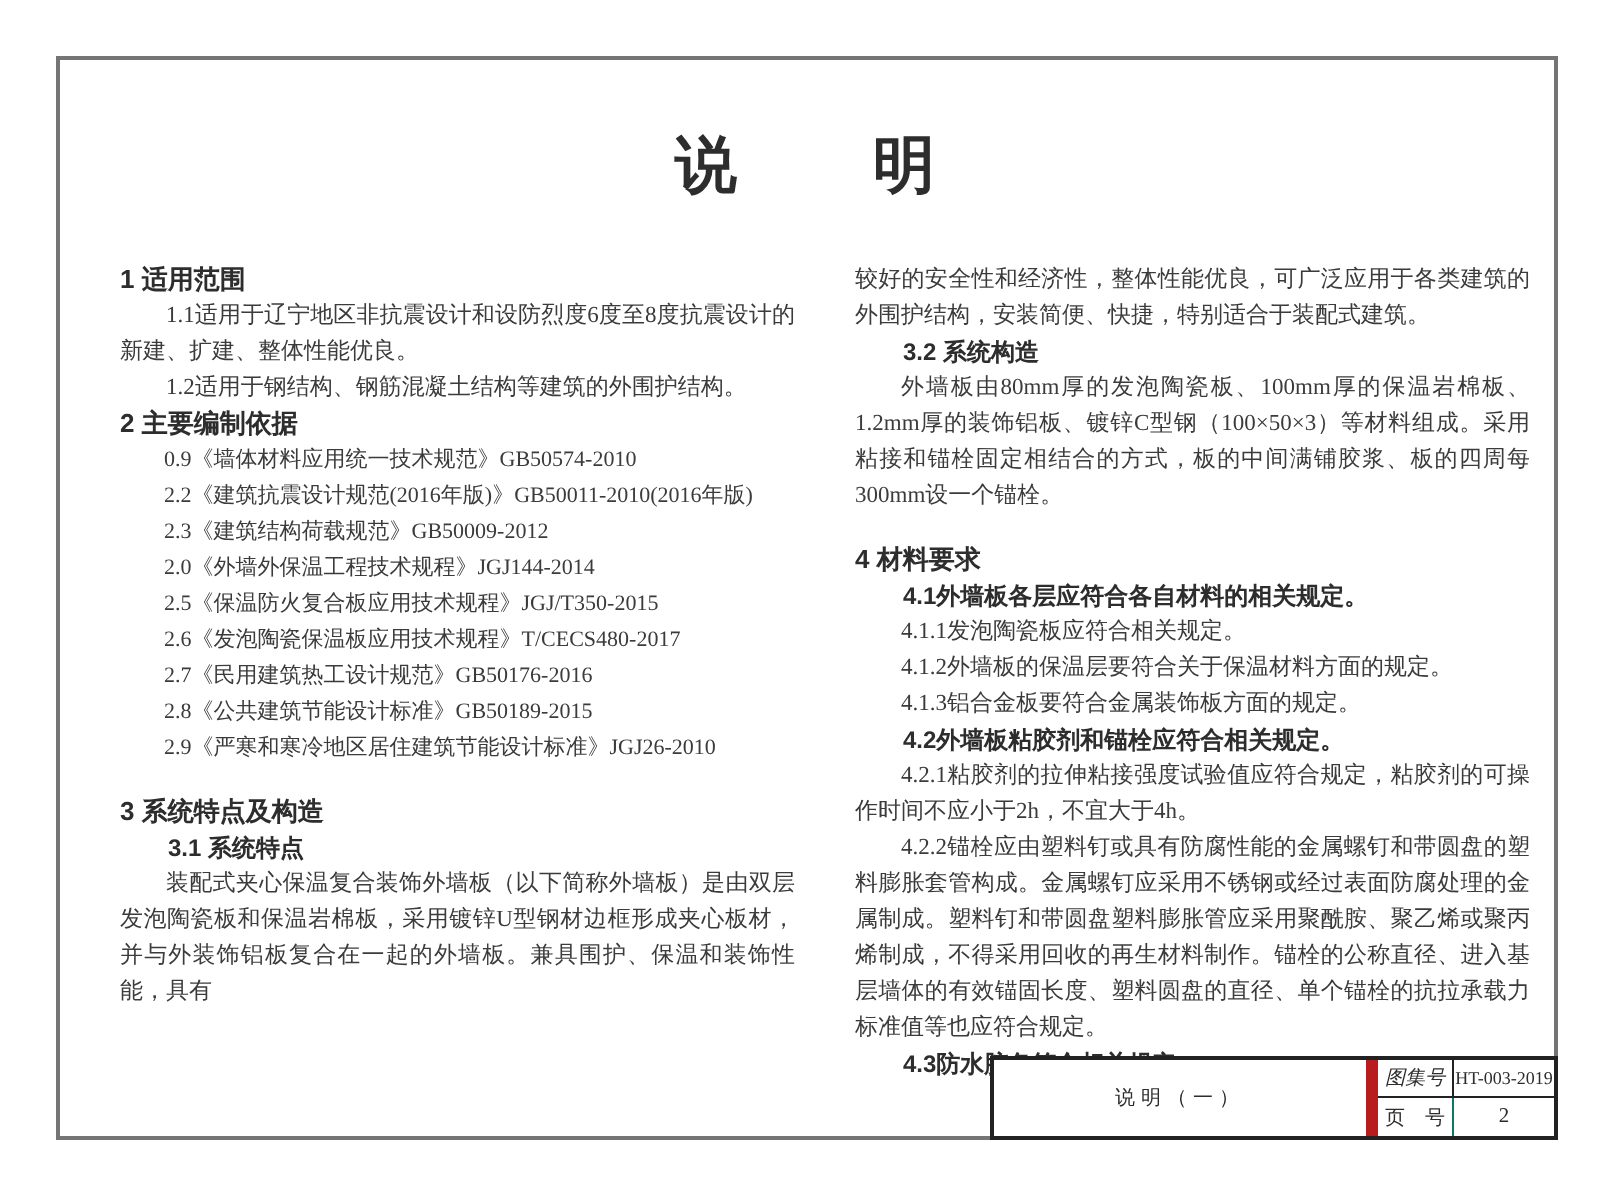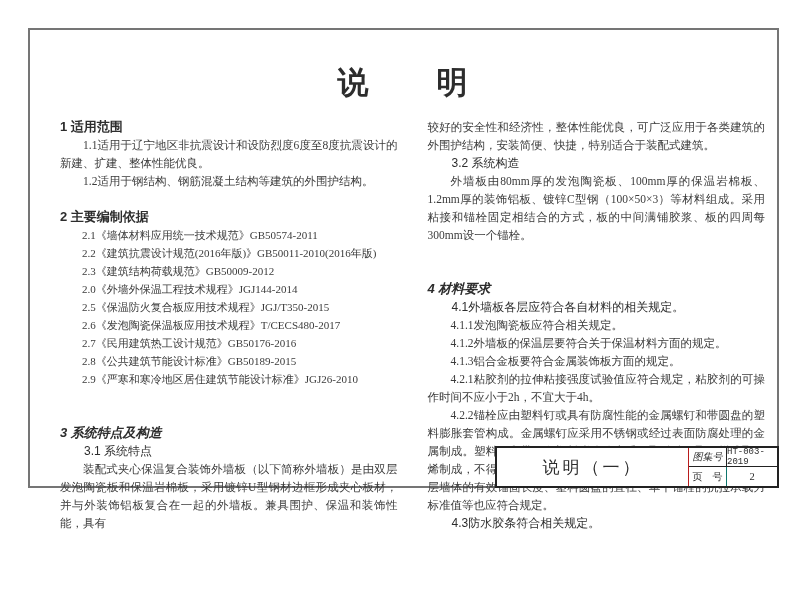--- a/index.html
+++ b/index.html
@@ -4,81 +4,81 @@
 <style>
   * { margin: 0; padding: 0; box-sizing: border-box; }
   html, body { width: 800px; height: 600px; }
   body {
     background: #ffffff;
     font-family: "Liberation Serif", "DejaVu Serif", serif;
     color: #3b3b3b;
   }
   .sheet { position: relative; width: 800px; height: 600px; background: #fff; overflow: hidden; }
   .frame {
-    position: absolute; left: 28px; top: 28px; width: 751px; height: 460px;
+    position: absolute; left: 28px; top: 28px; width: 751px; height: 542px;
     border: 2px solid #757575; background: #fff;
   }
   .doc-title {
     position: absolute; top: 32px; left: 0; width: 100%;
     text-align: center; font-size: 31px; font-weight: bold; color: #2d2d2d;
     letter-spacing: 2px;
   }
   .columns {
-    position: absolute; left: 30px; right: 12px; top: 88px;
+    position: absolute; left: 30px; right: 12px; top: 101px;
     display: flex; gap: 30px;
   }
   .col { flex: 1 1 0; min-width: 0; font-size: 11.5px; line-height: 18px; text-align: justify; }
   .h1 {
     font-family: "Liberation Sans", "DejaVu Sans", sans-serif;
     font-weight: bold; font-size: 13px; color: #2d2d2d;
-    line-height: 18px; margin-top: 18px;
+    line-height: 18px; 
   }
   .h1.first { margin-top: 0; }
-  .h1.gap-lg { margin-top: 36px; font-style: italic; }
+  .h1.gap-lg { margin-top: 14px; }
   .sub {
     font-family: "Liberation Sans", "DejaVu Sans", sans-serif;
-    font-weight: normal; font-size: 12px; color: #2d2d2d;
+    font-weight: bold; font-size: 12px; color: #2d2d2d;
     line-height: 18px; text-indent: 2em;
   }
   .para { text-indent: 2em; }
   .para.cont { text-indent: 0; }
   .item { text-indent: 2em; font-size: 11px; white-space: nowrap; }
   .title-block {
     position: absolute; right: -2px; bottom: -2px;
     display: grid; grid-template-columns: 192px 38px 50px; grid-template-rows: 19px 19px;
     border: 2px solid #222; background: #fff; color: #2d2d2d;
   }
   .tb-sheet {
     grid-column: 1; grid-row: 1 / 3;
     display: flex; align-items: center; justify-content: center;
-    font-size: 17px; letter-spacing: 3px; border-right: 1px solid #b91c1c;
+    font-size: 10px; letter-spacing: 3px; border-right: 6px solid #b91c1c;
   }
   .tb-cell { display: flex; align-items: center; justify-content: center; }
   .tb-l1 { grid-column: 2; grid-row: 1; font-size: 10px; border-right: 1px solid #222; border-bottom: 1px solid #222; font-style: italic; }
-  .tb-v1 { grid-column: 3; grid-row: 1; font-size: 9px; border-bottom: 1px solid #222; font-family: Liberation Mono, monospace; }
+  .tb-v1 { grid-column: 3; grid-row: 1; font-size: 9px; border-bottom: 1px solid #222; font-family: Liberation Serif, serif; }
   .tb-l2 { grid-column: 2; grid-row: 2; font-size: 10px; border-right: 1px solid #0f766e; }
   .tb-v2 { grid-column: 3; grid-row: 2; font-size: 10.5px; }
 </style>
 </head>
 <body>
 
 <div class="sheet">
   <div class="frame">
 
     <div class="doc-title">说　　明</div>
 
     <div class="columns">
 
       <div class="col">
         <div class="h1 first">1 适用范围</div>
         <p class="para">1.1适用于辽宁地区非抗震设计和设防烈度6度至8度抗震设计的新建、扩建、整体性能优良。</p>
         <p class="para">1.2适用于钢结构、钢筋混凝土结构等建筑的外围护结构。</p>
 
         <div class="h1">2 主要编制依据</div>
-        <p class="item">2.1《墙体材料应用统一技术规范》GB50574-2011</p>
+        <p class="item">0.9《墙体材料应用统一技术规范》GB50574-2010</p>
         <p class="item">2.2《建筑抗震设计规范(2016年版)》GB50011-2010(2016年版)</p>
         <p class="item">2.3《建筑结构荷载规范》GB50009-2012</p>
         <p class="item">2.0《外墙外保温工程技术规程》JGJ144-2014</p>
         <p class="item">2.5《保温防火复合板应用技术规程》JGJ/T350-2015</p>
         <p class="item">2.6《发泡陶瓷保温板应用技术规程》T/CECS480-2017</p>
         <p class="item">2.7《民用建筑热工设计规范》GB50176-2016</p>
         <p class="item">2.8《公共建筑节能设计标准》GB50189-2015</p>
         <p class="item">2.9《严寒和寒冷地区居住建筑节能设计标准》JGJ26-2010</p>
 
         <div class="h1 gap-lg">3 系统特点及构造</div>
@@ -89,20 +89,21 @@
       <div class="col">
         <p class="para cont">较好的安全性和经济性，整体性能优良，可广泛应用于各类建筑的外围护结构，安装简便、快捷，特别适合于装配式建筑。</p>
         <div class="sub">3.2 系统构造</div>
         <p class="para">外墙板由80mm厚的发泡陶瓷板、100mm厚的保温岩棉板、1.2mm厚的装饰铝板、镀锌C型钢（100×50×3）等材料组成。采用粘接和锚栓固定相结合的方式，板的中间满铺胶浆、板的四周每300mm设一个锚栓。</p>
 
         <div class="h1 gap-lg">4 材料要求</div>
         <div class="sub">4.1外墙板各层应符合各自材料的相关规定。</div>
         <p class="para">4.1.1发泡陶瓷板应符合相关规定。</p>
         <p class="para">4.1.2外墙板的保温层要符合关于保温材料方面的规定。</p>
         <p class="para">4.1.3铝合金板要符合金属装饰板方面的规定。</p>
+        <div class="sub">4.2外墙板粘胶剂和锚栓应符合相关规定。</div>
         <p class="para">4.2.1粘胶剂的拉伸粘接强度试验值应符合规定，粘胶剂的可操作时间不应小于2h，不宜大于4h。</p>
         <p class="para">4.2.2锚栓应由塑料钉或具有防腐性能的金属螺钉和带圆盘的塑料膨胀套管构成。金属螺钉应采用不锈钢或经过表面防腐处理的金属制成。塑料钉和带圆盘塑料膨胀管应采用聚酰胺、聚乙烯或聚丙烯制成，不得采用回收的再生材料制作。锚栓的公称直径、进入基层墙体的有效锚固长度、塑料圆盘的直径、单个锚栓的抗拉承载力标准值等也应符合规定。</p>
         <div class="sub">4.3防水胶条符合相关规定。</div>
       </div>
 
     </div>
 
     <div class="title-block">
       <div class="tb-sheet">说明（一）</div>
       <div class="tb-cell tb-l1">图集号</div>

